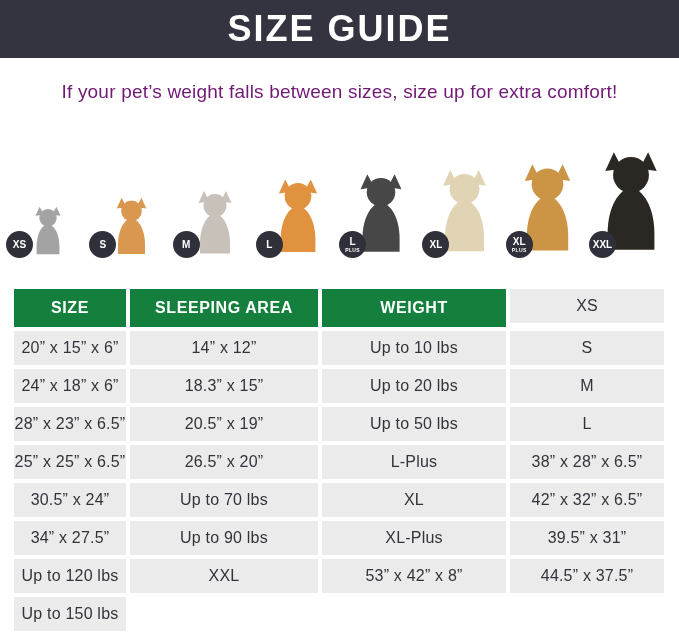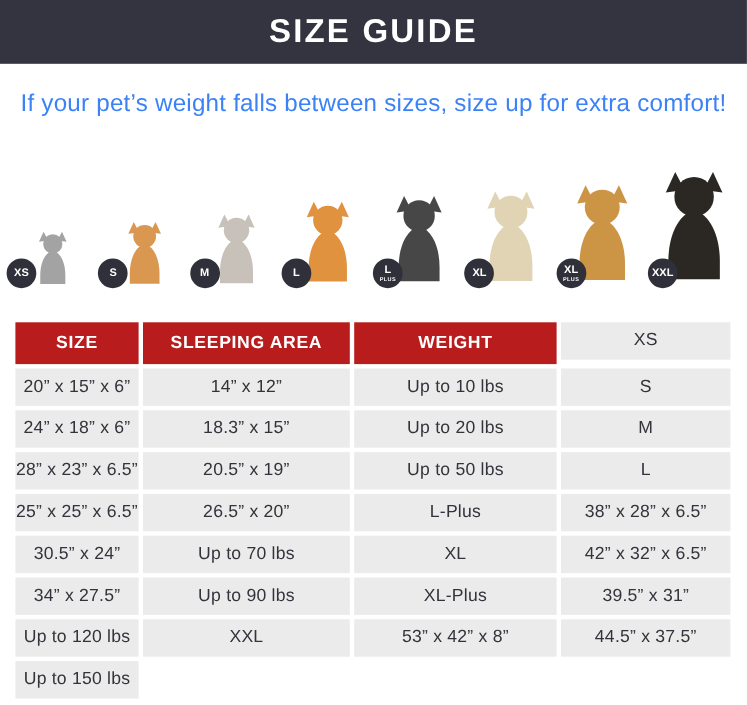--- a/index.html
+++ b/index.html
@@ -9,28 +9,28 @@
     -webkit-font-smoothing:antialiased;
   }
   .page{width:679px;height:641px;position:relative;background:#fff;}
 
   
   .banner{
     height:58px;background:#333440;
     display:flex;align-items:center;justify-content:center;
   }
   .banner h1{
-    margin:0;color:#ffffff;font-size:30px;font-weight:700;
+    margin:0;color:#ffffff;font-size:36px;font-weight:700;
     letter-spacing:2px;
   }
 
   
   .subtitle{
     margin:23px 8px 0;text-align:center;
-    font-size:22px;color:#3b82f6;font-weight:400;
+    font-size:19px;color:#701a75;font-weight:400;
     letter-spacing:.2px;
   }
 
   
   .animals{
     height:152px;margin:4px 8px 0;
     display:flex;justify-content:space-between;align-items:flex-end;
   }
   .animal{
     position:relative;width:80px;
@@ -48,21 +48,21 @@
   .badge-plus{font-weight:700;font-size:5px;letter-spacing:.4px;margin-top:1px;}
 
   
   .tbl{
     margin:30px 14px 0;
     display:grid;
     grid-template-columns:112px 188px 184px 154px;
     gap:4px;background:#fff;
   }
   .th{
-    background:#b91c1c;color:#fff;height:38px;
+    background:#15803d;color:#fff;height:38px;
     display:flex;flex-direction:column;align-items:center;justify-content:center;
     font-weight:700;font-size:16px;letter-spacing:.6px;
   }
   .th .note{font-size:10px;font-weight:700;letter-spacing:.5px;margin-top:1px;}
   .td{
     background:#ebebeb;height:34px;
     display:flex;align-items:center;justify-content:center;
     font-size:16px;color:#33333b;letter-spacing:.2px;
   }
 </style>

